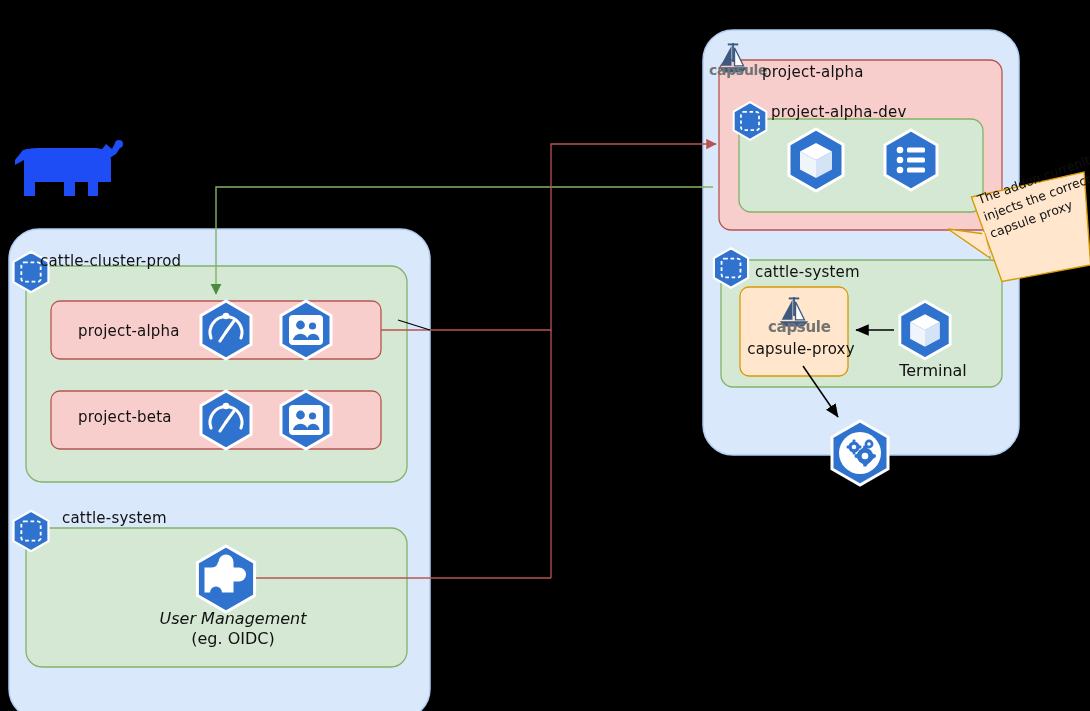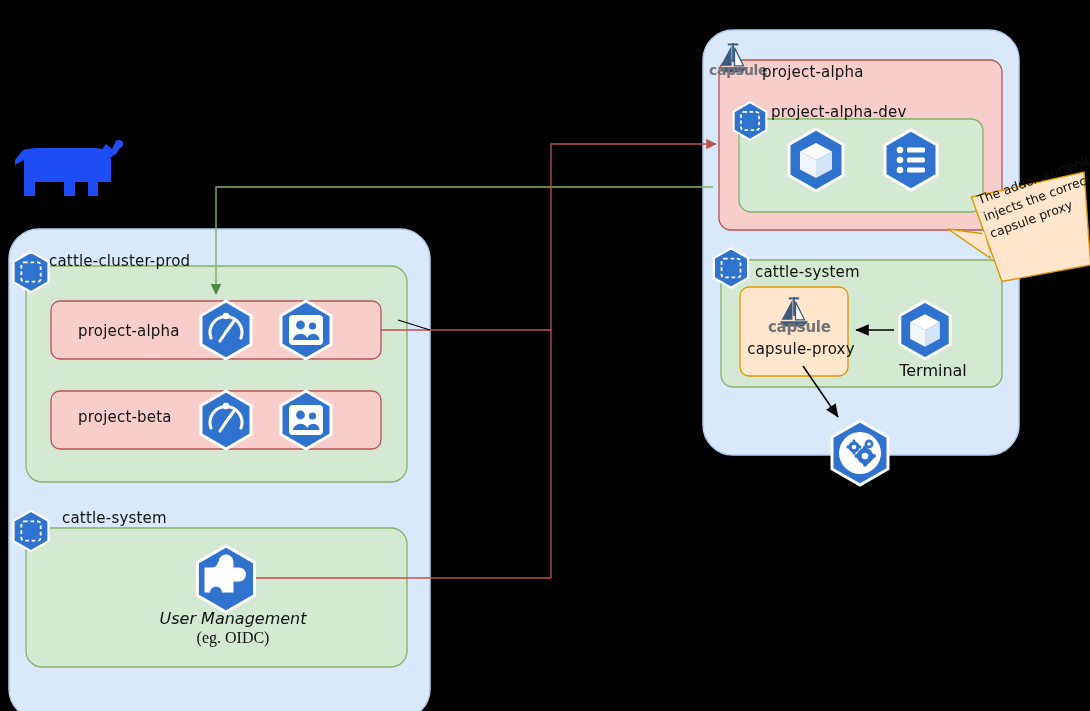--- a/index.html
+++ b/index.html
@@ -225,30 +225,30 @@
     <path d="M803,366 L838,417" fill="none" stroke="#000000" stroke-width="1.5" marker-end="url(#arrBlk)"></path>
 
     <g>
       <path d="M972,196 L1085,173 L1090,266 L1001,281 Z" fill="#ffe6cc" stroke="#d79b00" stroke-width="1.4" transform="rotate(-1 1030 228)"></path>
       <path d="M985,234 L948,229 L990,258 Z" fill="#ffe6cc" stroke="#d79b00" stroke-width="1.4"></path>
       <path d="M983,232 L989,256" stroke="#ffe6cc" stroke-width="2.4"></path>
     </g>
 
   </svg>
 
-  <div class="lbl lbl-hand" style="left:49px;  top:252px;">cattle-cluster-prod</div>
+  <div class="lbl lbl-hand" style="left:40px;  top:252px;">cattle-cluster-prod</div>
 
   <div class="lbl lbl-hand" style="left:78px;  top:322px;">project-alpha</div>
 
   <div class="lbl lbl-hand" style="left:78px;  top:408px;">project-beta</div>
 
   <div class="lbl lbl-hand" style="left:62px;  top:509px;">cattle-system</div>
 
   <div class="lbl lbl-sans lbl-center" style="left:146px; top:609px; width:160px;font-style:italic;">User Management</div>
-  <div class="lbl lbl-sans lbl-center" style="left:146px; top:629px; width:160px;font-family:Liberation Serif, serif;">(eg. OIDC)</div>
+  <div class="lbl lbl-sans lbl-center" style="left:146px; top:629px; width:160px;">(eg. OIDC)</div>
 
   <div class="capsule-word" style="left:709px; top:62px; font-size:14px;">capsule</div>
 
   <div class="lbl lbl-hand" style="left:762px; top:63px;">project-alpha</div>
 
   <div class="lbl lbl-hand" style="left:771px; top:103px;">project-alpha-dev</div>
 
   <div class="lbl lbl-hand" style="left:755px; top:263px;">cattle-system</div>
 
   <div class="capsule-word" style="left:768px; top:318px; font-size:15px;">capsule</div>

